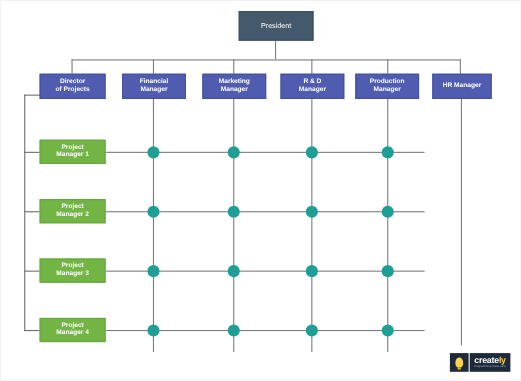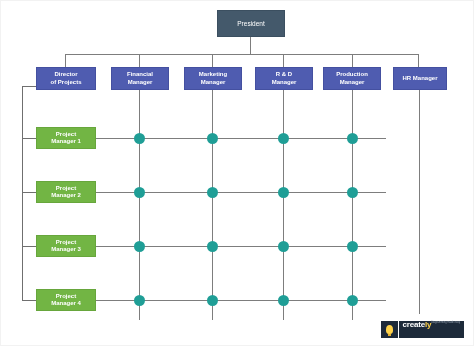--- a/index.html
+++ b/index.html
@@ -36,21 +36,21 @@
   
   #logo{position:absolute;right:9px;bottom:7px;height:17px;
         display:flex;align-items:stretch;z-index:9;}
   #logo .bulb-box{background:#1d2a3a;width:17px;display:flex;
                   align-items:center;justify-content:center;}
   #logo .bulb{width:7px;height:9px;background:#ffd24a;
               border-radius:50% 50% 42% 42%;position:relative;}
   #logo .bulb:after{content:"";position:absolute;left:2px;bottom:-2px;
                     width:3px;height:2px;background:#e0ae2c;}
   #logo .word-box{background:#1d2a3a;padding:0 4px;display:flex;
-                  flex-direction:row;justify-content:center;
+                  flex-direction:column;justify-content:center;
                   margin-left:1px;}
   #logo .word{font-size:8px;font-weight:bold;color:#ffffff;
               letter-spacing:-0.2px;line-height:1;}
   #logo .word b.y{color:#ffd24a;font-weight:bold;}
   #logo .tag{font-size:2.6px;color:#9aa6b4;line-height:1;margin-top:1px;}
 </style>
 </head>
 <body>
 
 <div id="canvas">

